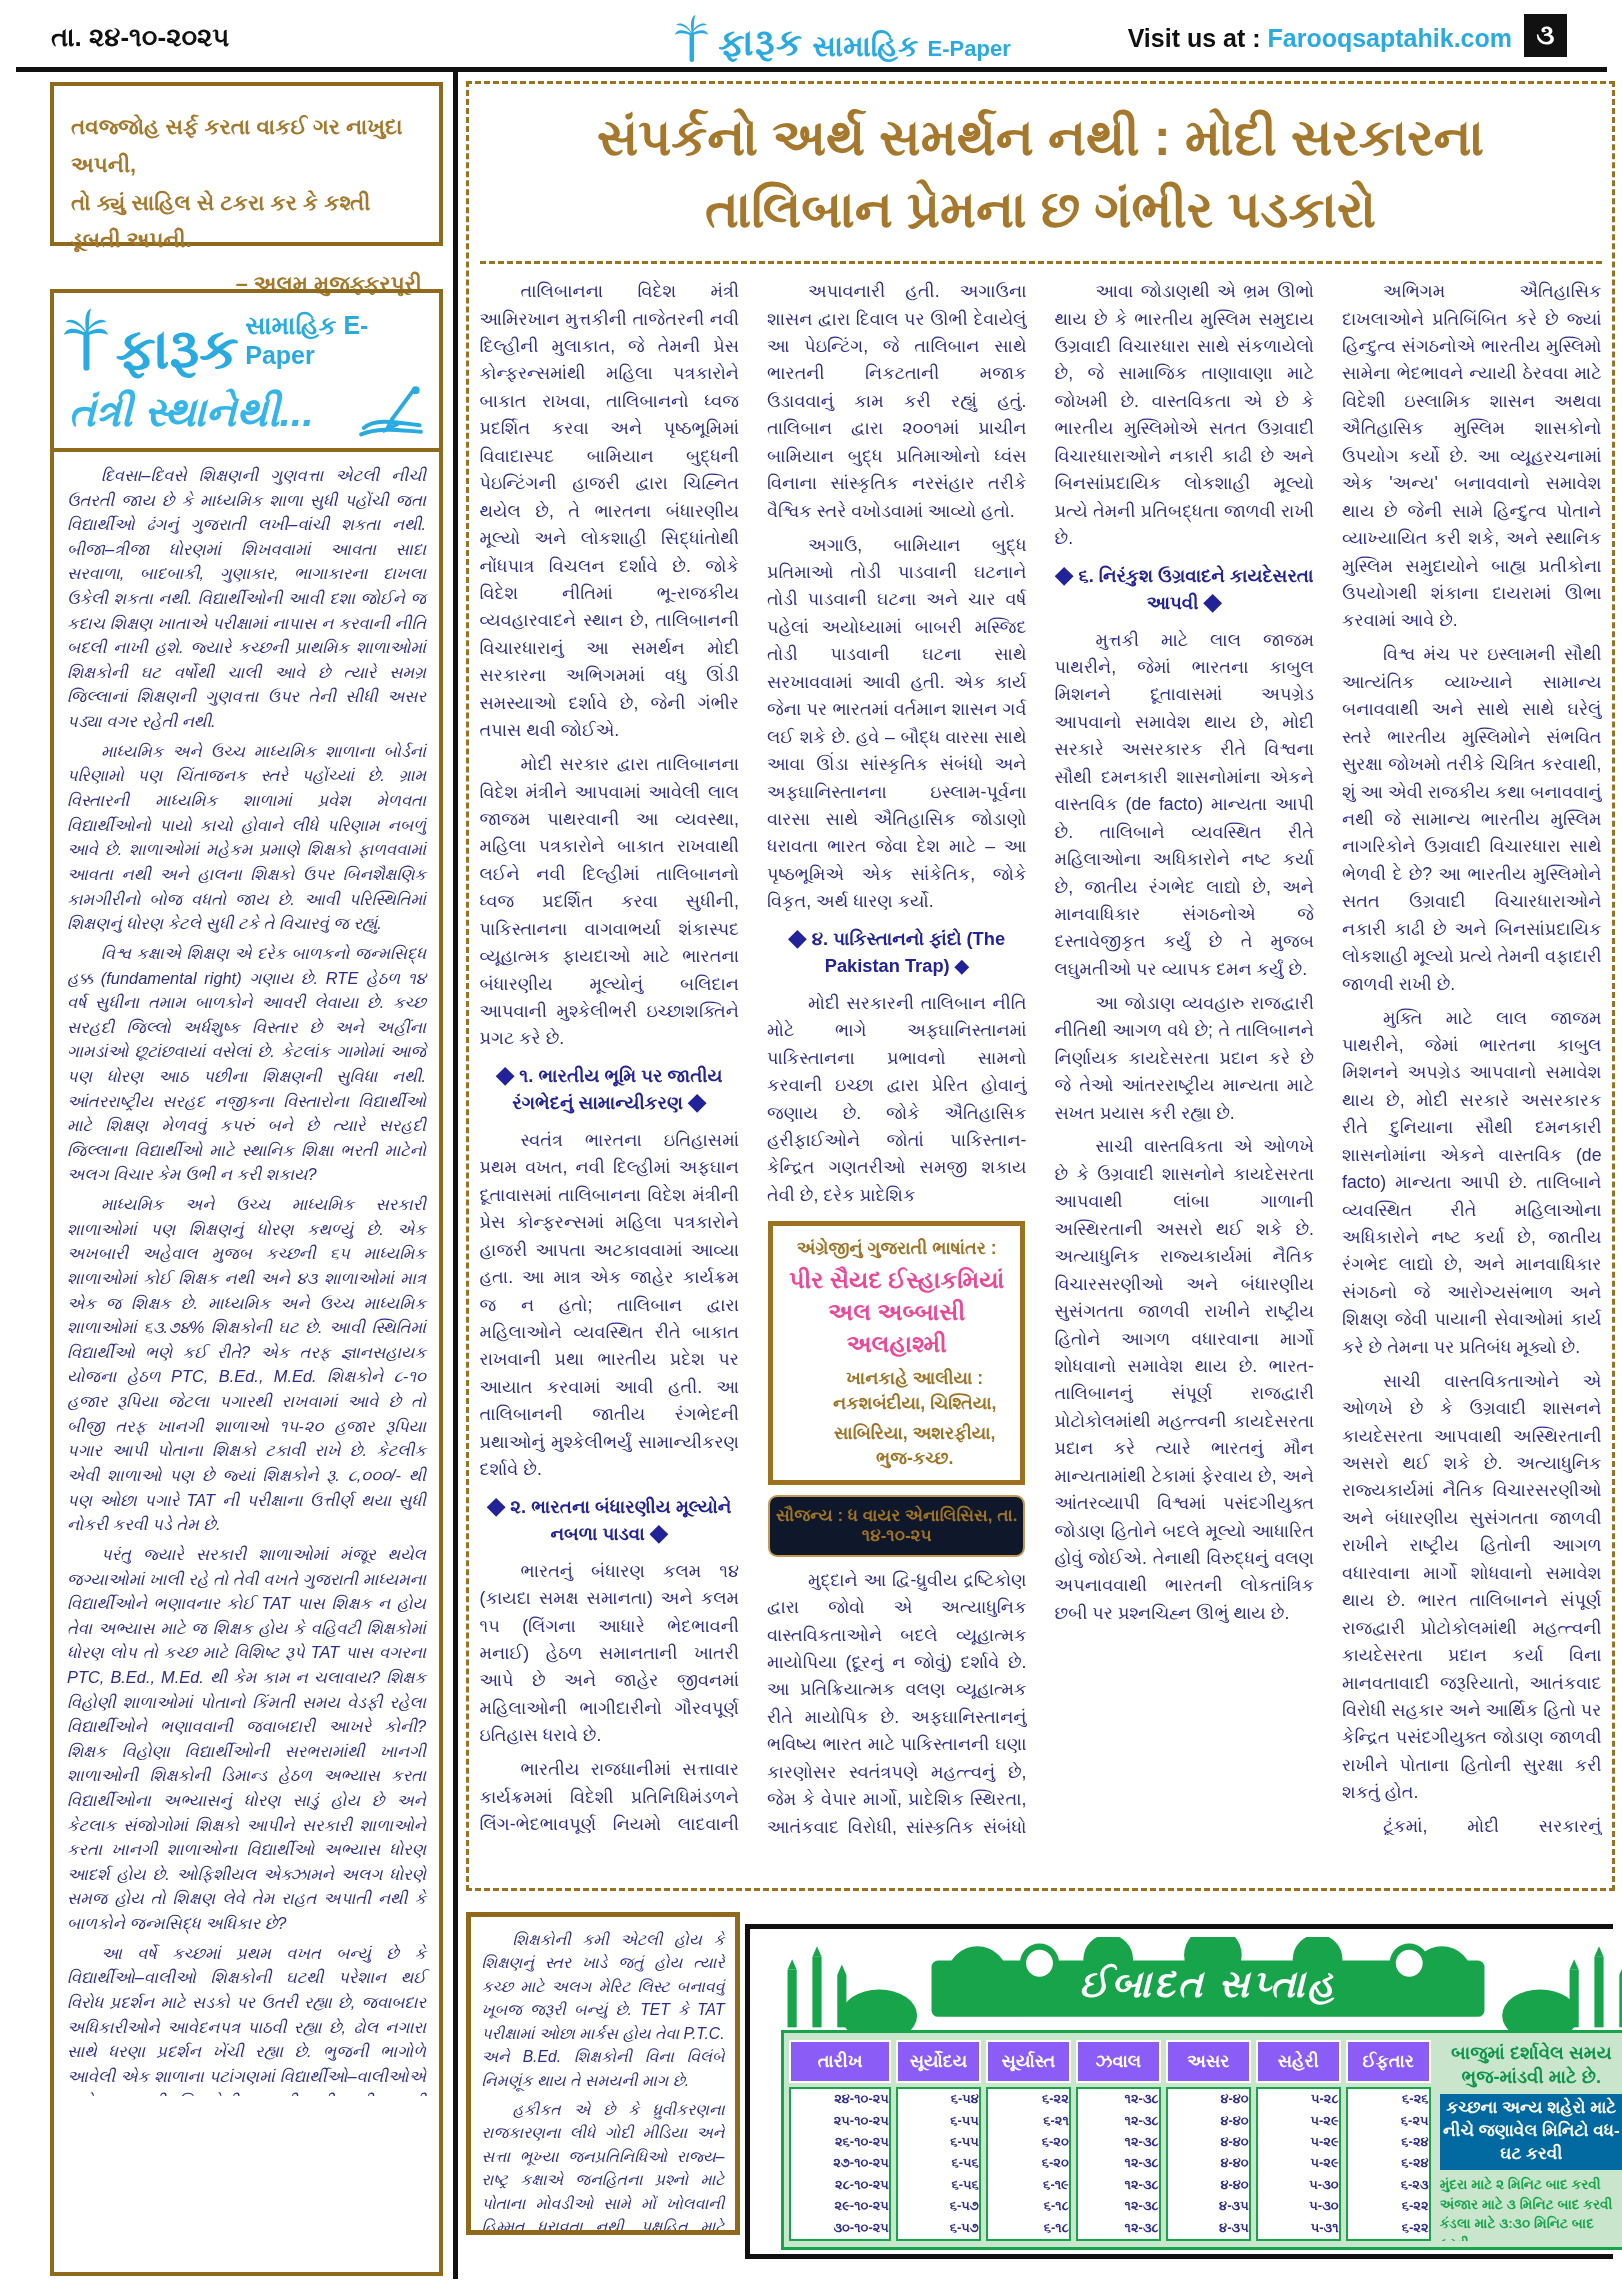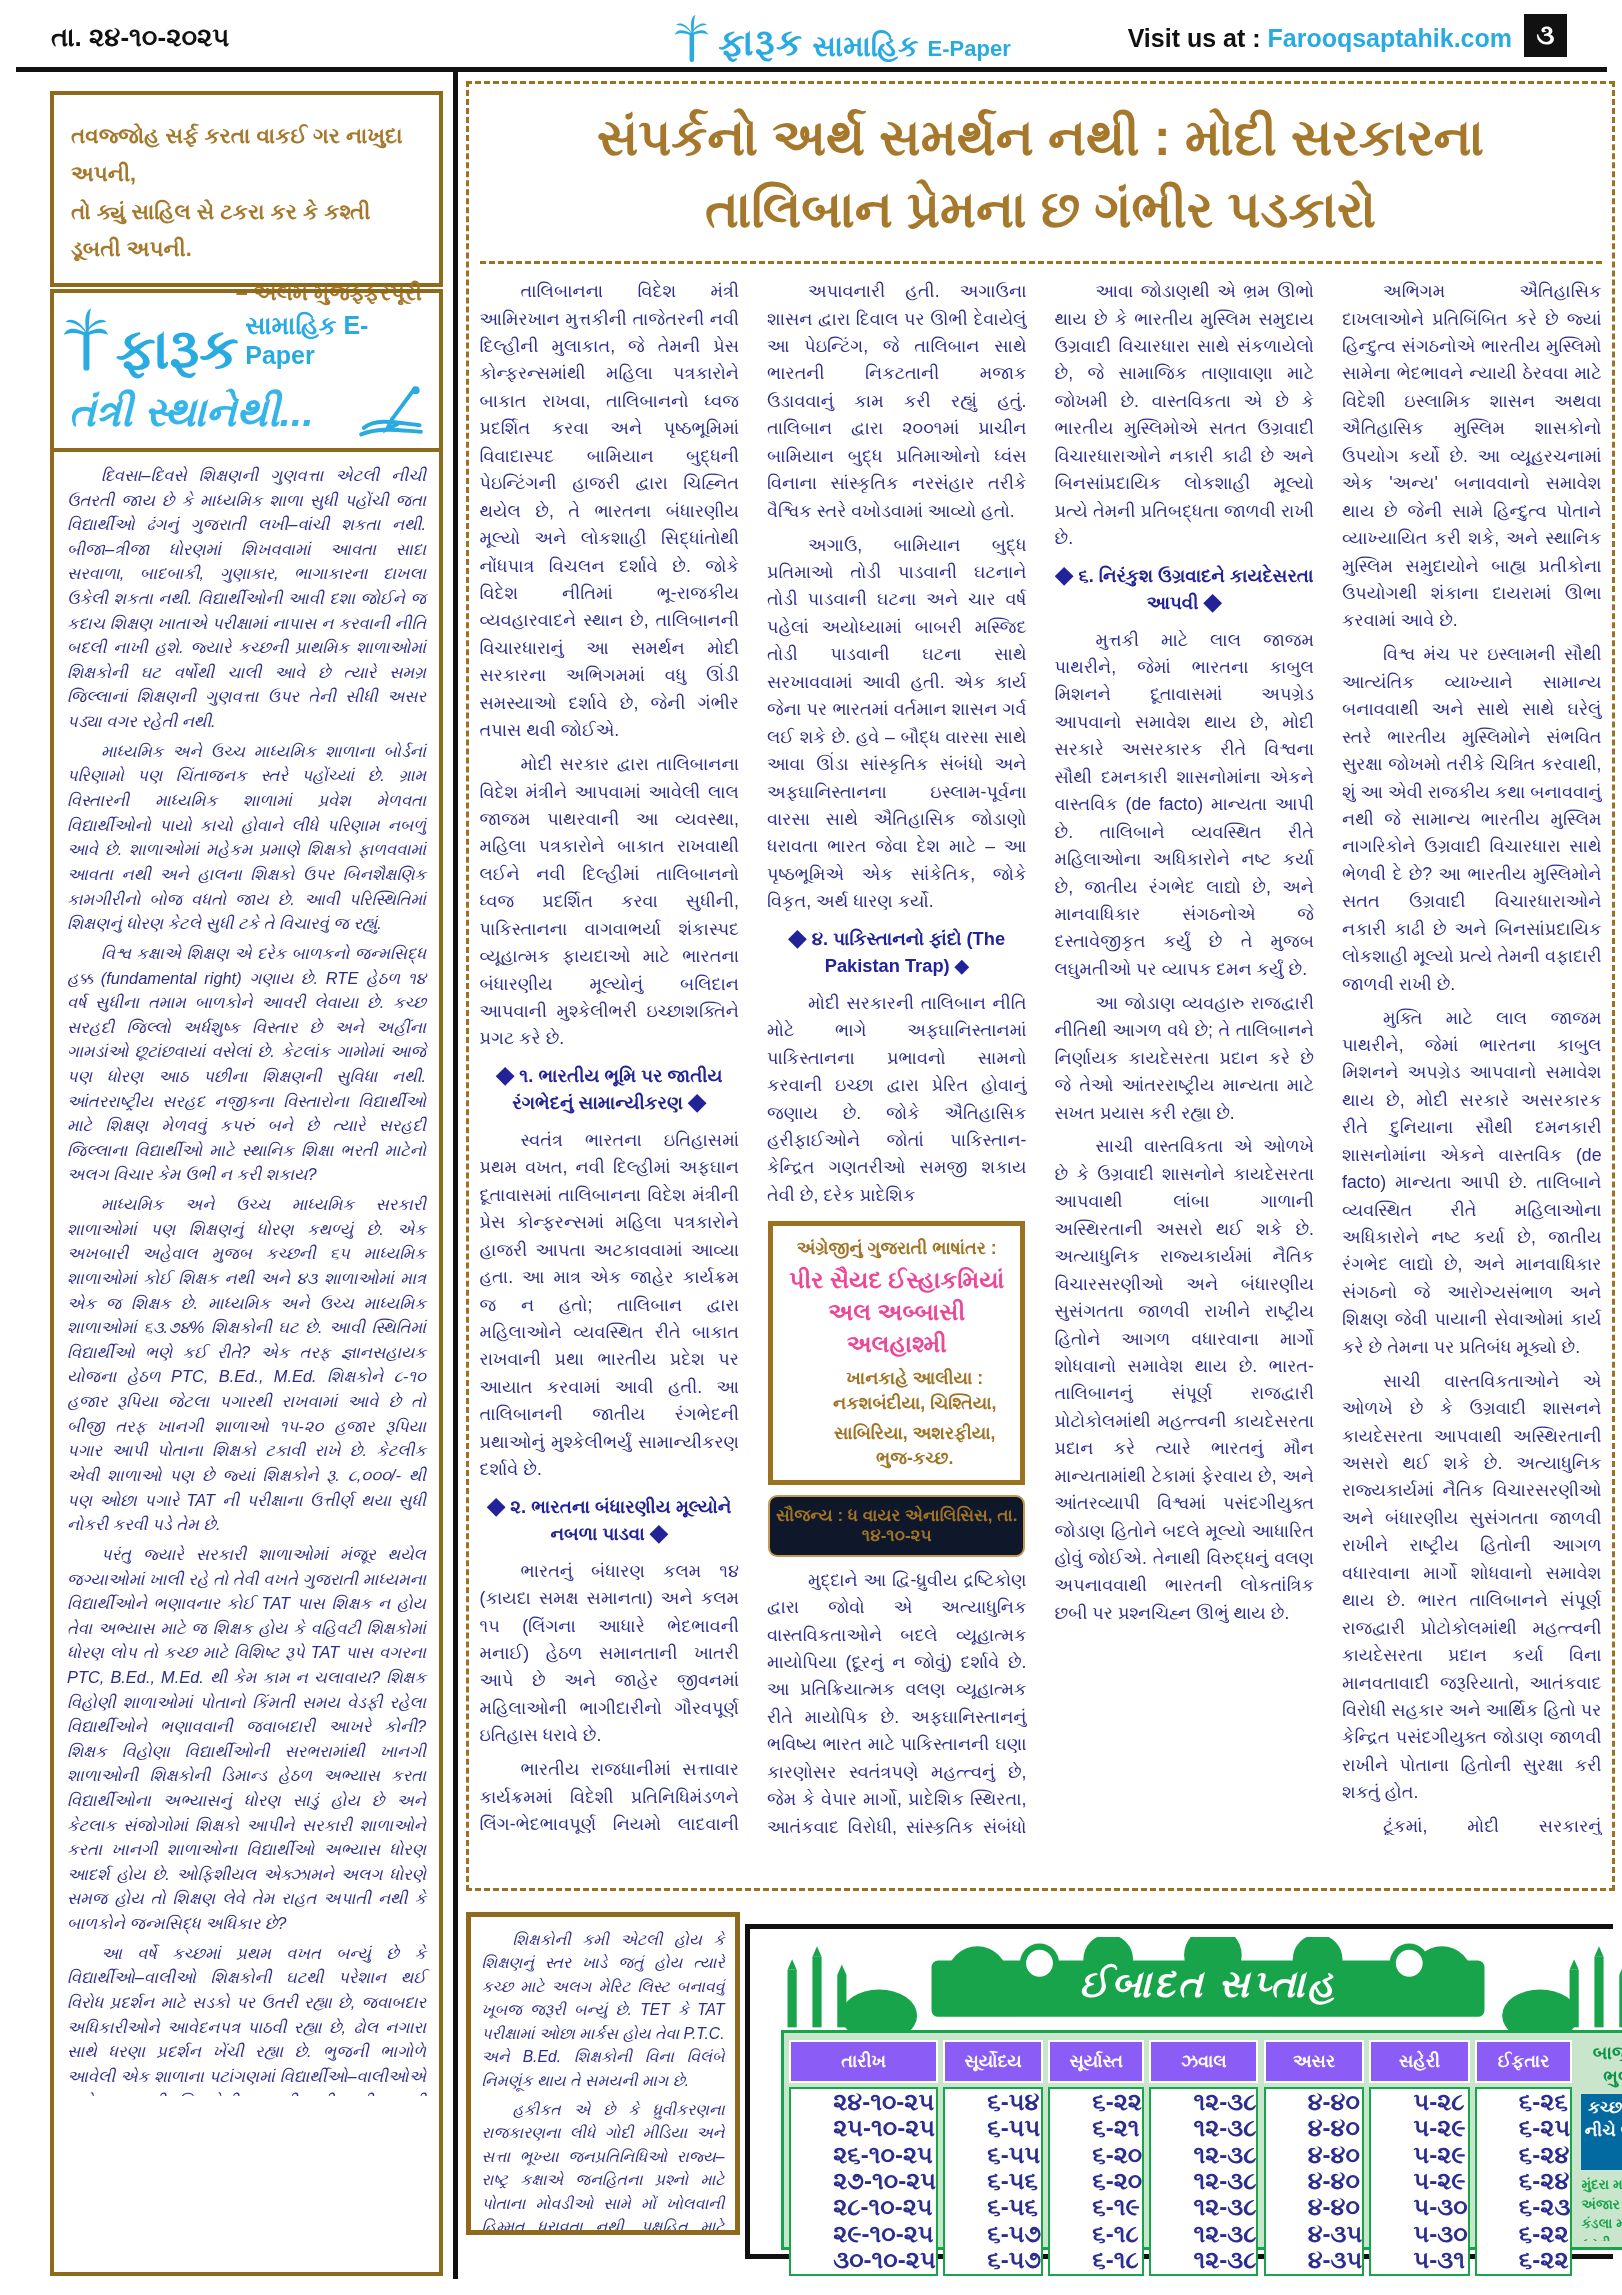--- a/index.html
+++ b/index.html
@@ -10,21 +10,21 @@
   .hdr-logo{position:absolute;left:674px;top:14.4px;display:flex;align-items:flex-end;gap:9.2px;}
   .hdr-logo .big{font-size:37px;font-weight:bold;color:#29ABE2;letter-spacing:1.3px;}
   .hdr-logo .mid{font-size:29px;font-weight:bold;color:#29ABE2;}
   .hdr-logo .sm{font-size:22px;font-weight:bold;color:#29ABE2;padding-bottom:2.6px;}
   .hdr-visit{position:absolute;right:111px;top:23.6px;font-size:25px;font-weight:bold;color:#111;}
   .hdr-visit .site{color:#29ABE2;}
   .hdr-pageno{position:absolute;right:56px;top:14.4px;width:43px;height:43px;background:#111;
               color:#fff;font-size:27.5px;font-weight:bold;display:flex;align-items:center;justify-content:center;}
   .hdr-rule{position:absolute;left:15.7px;top:67px;width:1591px;height:5.2px;background:#111;}
   
-  .quote-box{position:absolute;left:50px;top:91px;width:393px;height:196px;border:4.6px solid #8F6A1C;
+  .quote-box{position:absolute;left:50px;top:82px;width:393px;height:164px;border:4.6px solid #8F6A1C;
              box-sizing:border-box;padding:22px 17px 0;}
   .quote-box .ql{font-size:21.6px;font-weight:bold;color:#A5782B;line-height:1.75;text-align:left;}
   .quote-box .qa{font-size:21.6px;font-weight:bold;color:#A5782B;text-align:right;margin-top:11.8px;}
   .side-box{position:absolute;left:50px;top:289px;width:393px;height:1987px;border:4.6px solid #8F6A1C;
             box-sizing:border-box;overflow:hidden;}
   .masthead{border-bottom:4.6px solid #8F6A1C;padding:11.8px 9.2px 9.2px;}
   .mh-row{display:flex;align-items:flex-end;gap:6.5px;}
   .mh-farooq{font-size:56px;font-weight:bold;color:#29ABE2;line-height:.9;}
   .mh-sub{font-size:25px;font-weight:bold;color:#29ABE2;padding-bottom:5.2px;}
   .mh-script{display:flex;align-items:center;justify-content:space-between;margin-top:10.5px;padding:0 5.2px;}
@@ -63,21 +63,21 @@
   .p-banner svg{position:absolute;left:0;top:0;}
   .p-title{position:absolute;left:0;top:26px;width:100%;text-align:center;font-size:38px;font-weight:bold;
            font-style:italic;color:#fff;letter-spacing:2.6px;}
   .p-panel{background:#C9E6CD;border:3.3px solid #18A44B;box-sizing:border-box;height:220px;
            display:flex;gap:5.2px;padding:6.5px 5.2px;}
   .pcol{flex:1;display:flex;flex-direction:column;}
   .phead{background:#8b5cf6;color:#fff;font-size:17.7px;font-weight:bold;text-align:center;padding:9.2px 1.3px;
          border:2px solid #fff;}
   .pbody{background:#fff;border:2px solid #18A44B;flex:1;margin-top:3.9px;display:flex;flex-direction:column;
          justify-content:space-around;}
-  .pval{font-size:24px;font-weight:bold;color:#2D2D8F;text-align:left;line-height:1.1;margin-left:42px;}
+  .pval{font-size:13px;font-weight:bold;color:#2D2D8F;text-align:right;line-height:1.1;margin-left:42px;}
   .pnotes{width:191px;flex:none;padding:1.3px 3.9px;box-sizing:border-box;overflow:hidden;}
   .pn-top{font-size:18.3px;font-weight:bold;color:#0E9448;text-align:center;line-height:1.3;}
   .pn-band{background:#0369a1;color:#fff;font-size:17px;font-weight:bold;text-align:center;line-height:1.35;
            padding:3.9px 1.3px;margin:5.2px 0;}
   .pn-item{font-size:13.7px;font-weight:bold;color:#18A44B;line-height:1.42;text-align:left;}
 </style>
 </head>
 <body>
 
 <div id="page">

